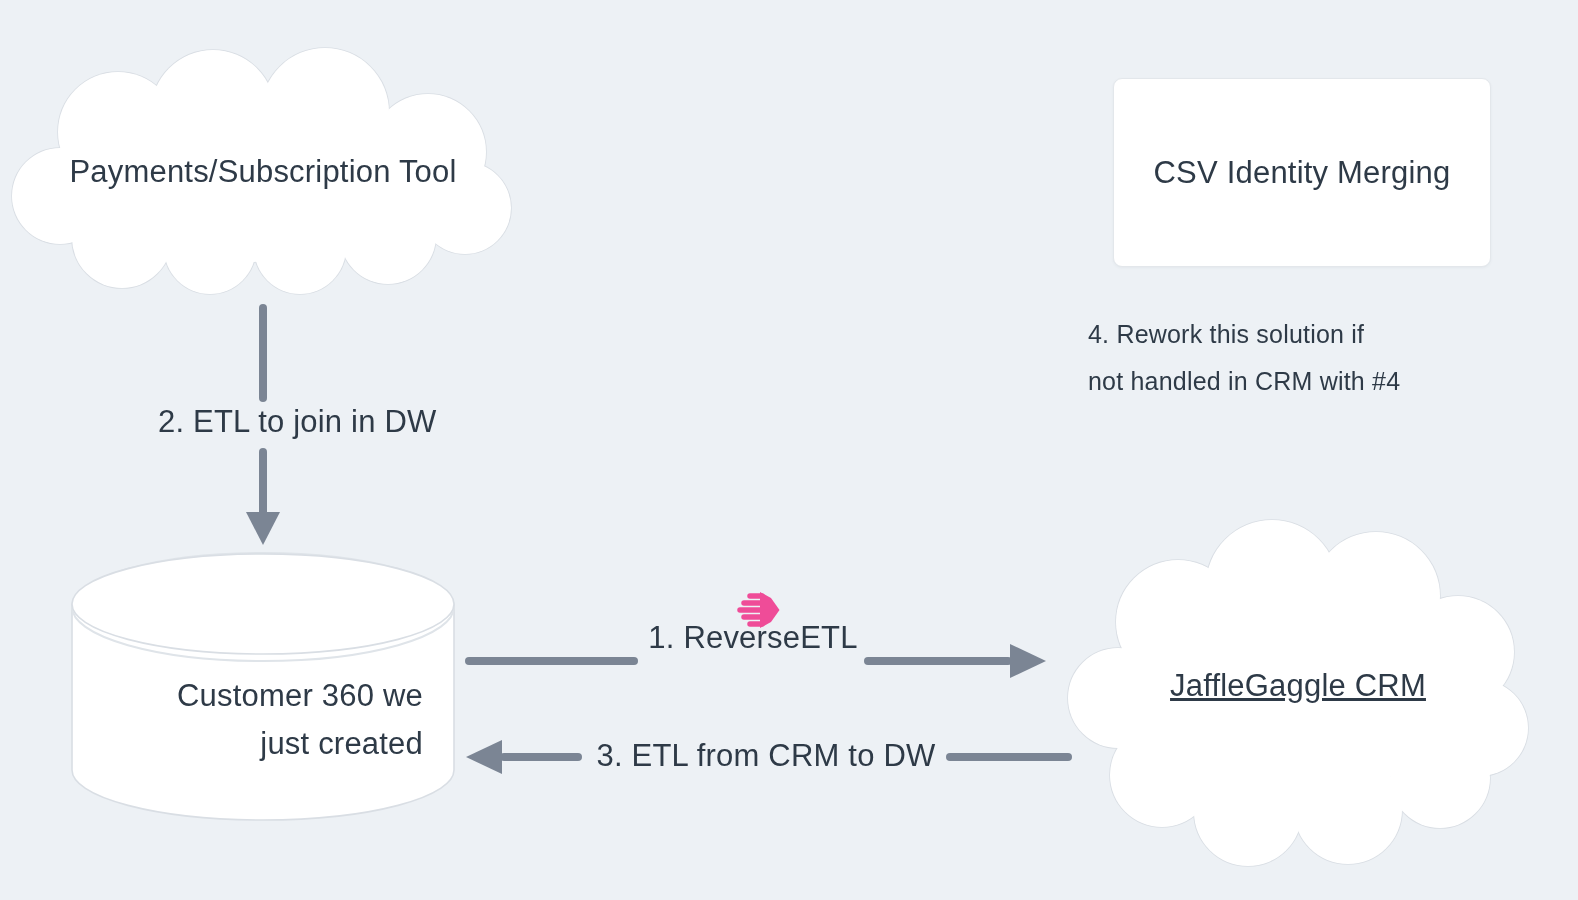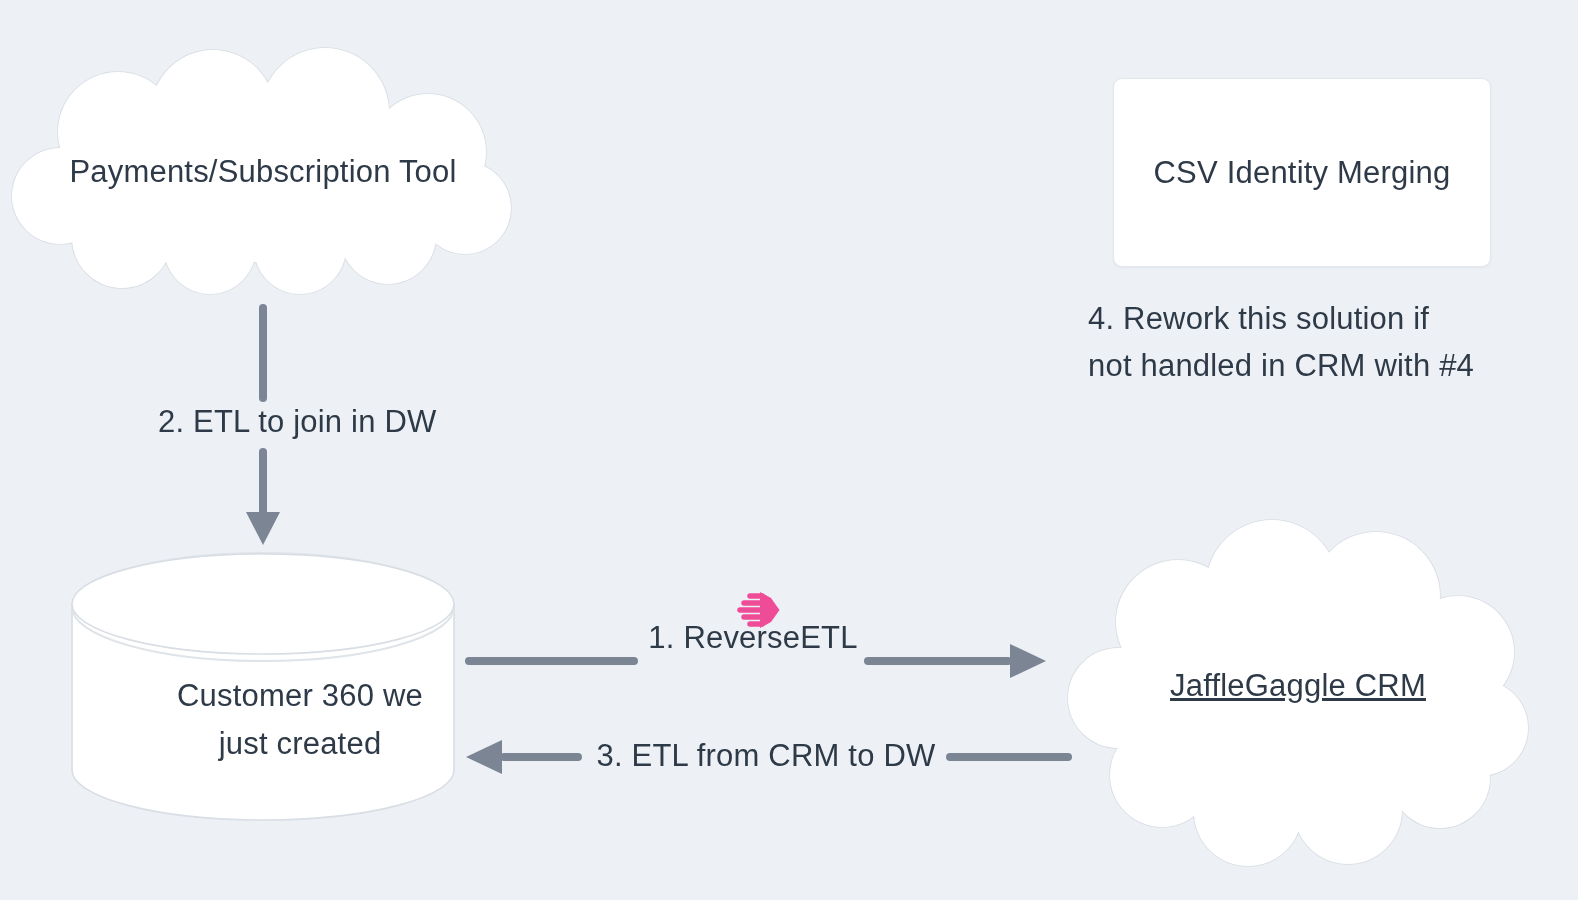--- a/index.html
+++ b/index.html
@@ -20,36 +20,36 @@
   }
   .canvas-svg{position:absolute;left:0;top:0;}
   .label{
     position:absolute;
     font-size:31px;
     font-weight:500;
     letter-spacing:.2px;
     color:var(--text-color);
     white-space:nowrap;
   }
-  .label.centered{transform:translate(-50%,-50%);text-align:center;}
+  .label.centered{transform:translate(-50%,-50%);text-align:right;}
   .label.vcentered{transform:translateY(-50%);}
   .csv-box{
     position:absolute;
     left:1113px;top:78px;
     width:378px;height:189px;
     background:var(--node-fill);
     border:1px solid #e3e7eb;
     border-radius:9px;
     box-shadow:0 1px 3px rgba(40,60,80,.05);
     display:flex;align-items:center;justify-content:center;
   }
   .note{
     position:absolute;
-    left:1088px;top:295px;
-    font-size:31px;font-weight:500;letter-spacing:.2px;
+    left:1088px;top:311px;
+    font-size:25px;font-weight:500;letter-spacing:.2px;
     color:var(--text-color);
     line-height:47px;
     white-space:nowrap;
   }
   .multiline{line-height:48px;}
 </style>
 </head>
 <body>
 
 <svg class="canvas-svg" width="1578" height="900" viewBox="0 0 1578 900">

